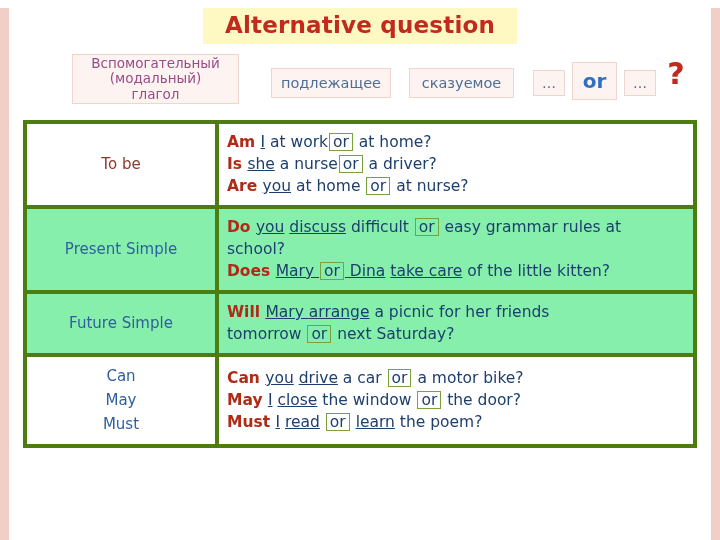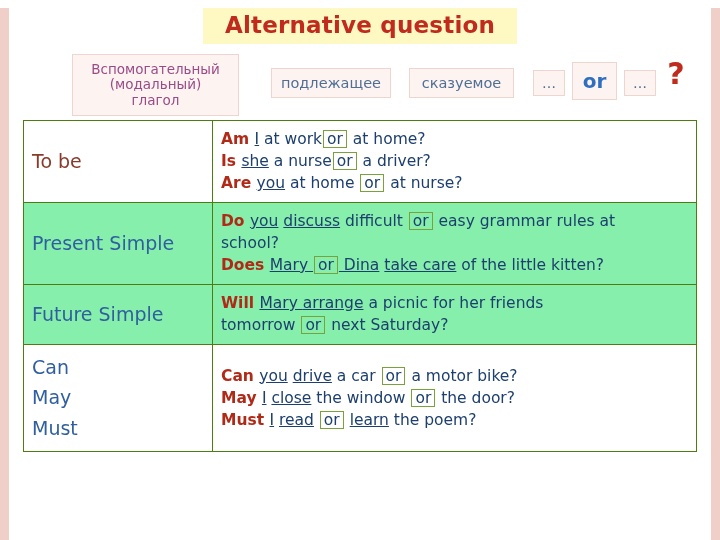--- a/index.html
+++ b/index.html
@@ -48,21 +48,21 @@
     display: flex;
     align-items: center;
     justify-content: center;
     text-align: center;
     line-height: 1.15;
   }
   .hdr-aux {
     left: 63px;
     top: 4px;
     width: 167px;
-    height: 62px;
+    height: 50px;
     background: #fdf3f1;
     border: 1px solid #efd5d0;
     color: #9a4b86;
     font-size: 13.5px;
     flex-direction: column;
   }
   .hdr-aux span { display: block; }
   .hdr-subject {
     left: 262px;
     top: 18px;
@@ -124,28 +124,29 @@
     font-weight: bold;
   }
   
   table.grammar {
     border-collapse: collapse;
     width: 674px;
     margin-left: 14px;
     table-layout: fixed;
   }
   table.grammar td {
-    border: 1px solid #4d7c0f;
+    border: 4px solid #4d7c0f;
     vertical-align: middle;
     padding: 7px 8px 8px 8px;
   }
   td.rowlabel {
     width: 172px;
+    text-align: center;
     color: #2f5f9e;
-    font-size: 19px;
+    font-size: 15px;
     line-height: 1.6;
   }
   td.rowlabel.tobe { color: #8a3a2a; }
   td.content {
     font-size: 15.5px;
     color: #1d3f6e;
     line-height: 1.42;
   }
   tr.tinted td { background: #86efac; }
   tr.plain td { background: #ffffff; }

